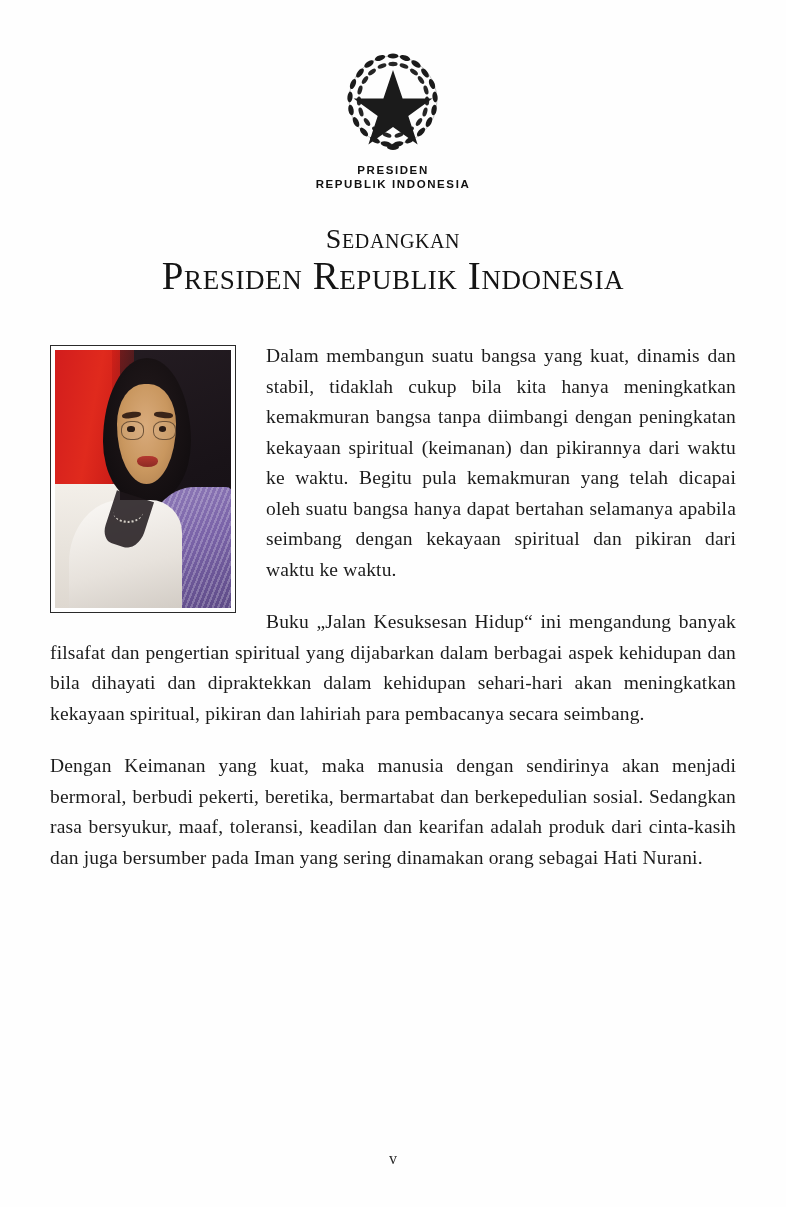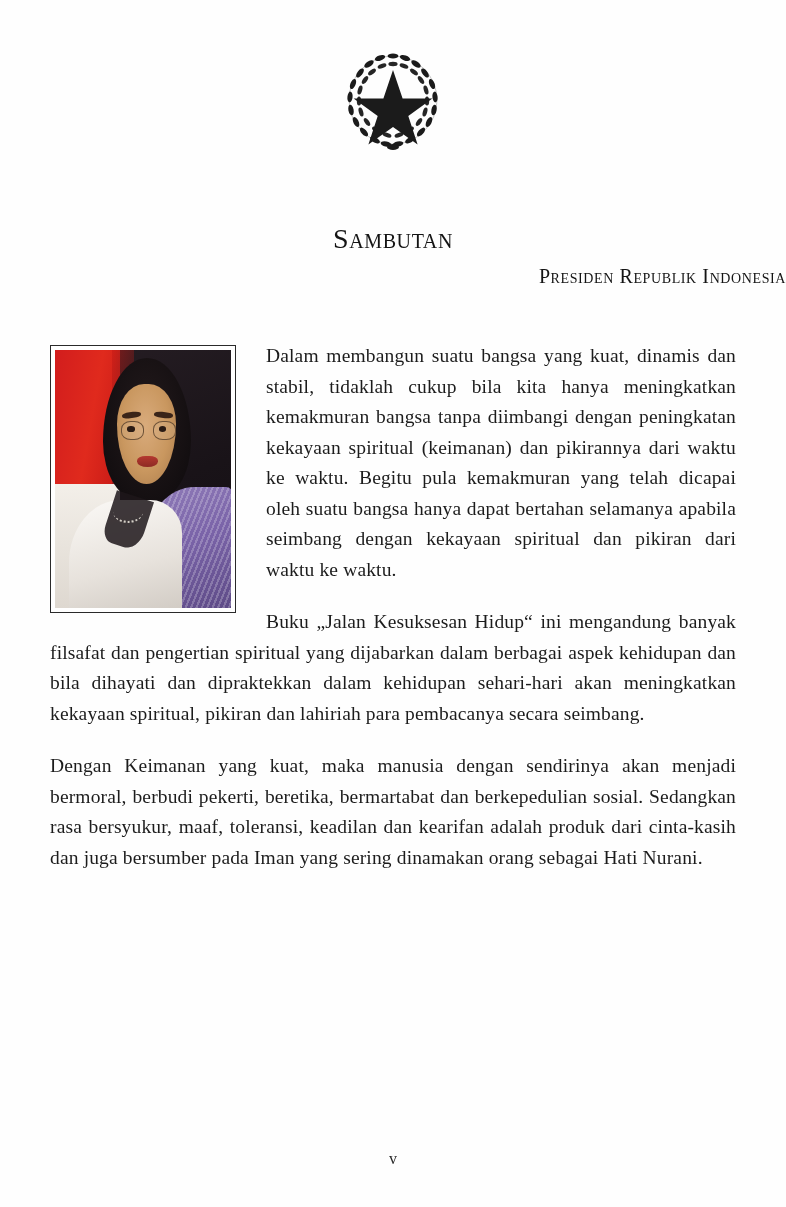--- a/index.html
+++ b/index.html
@@ -57,26 +57,25 @@
     text-align: center;
     color: #141414;
   }
   .title-line1 {
     font-size: 28px;
     font-variant: small-caps;
     letter-spacing: 0.6px;
     line-height: 34px;
   }
   .title-line2 {
-    font-size: 20px;
+    font-size: 39px;
     font-variant: small-caps;
     letter-spacing: 0.6px;
     line-height: 36px;
     margin-top: 2px;
-    text-align: right;
   }
 
   
   .content {
     position: absolute;
     left: 50px;
     top: 341px;
     width: 686px;
   }
 
@@ -316,24 +315,28 @@
               <ellipse cx="51" cy="20" rx="4.6" ry="2.2" transform="rotate(340 51 20)"></ellipse>
             </g>
 
             <ellipse cx="62" cy="101" rx="6" ry="3"></ellipse>
           </g>
 
           <polygon points="62,24 71.6,52.4 101.4,52.4 77.3,70 86.6,98.5 62,81 37.4,98.5 46.7,70 22.6,52.4 52.4,52.4"></polygon>
         </g>
       </svg>
     </div>
+    <div class="emblem-caption">
+      <div>PRESIDEN</div>
+      <div>REPUBLIK INDONESIA</div>
+    </div>
   </div>
 
   <div class="title-block">
-    <div class="title-line1">Sambutan</div>
+    <div class="title-line1">Sedangkan</div>
     <div class="title-line2">Presiden Republik Indonesia</div>
   </div>
 
   <div class="content">
 
     <figure class="portrait">
       <div class="portrait-inner">
         <div class="bg-dark"></div>
         <div class="flag-red"></div>
         <div class="flag-white"></div>

